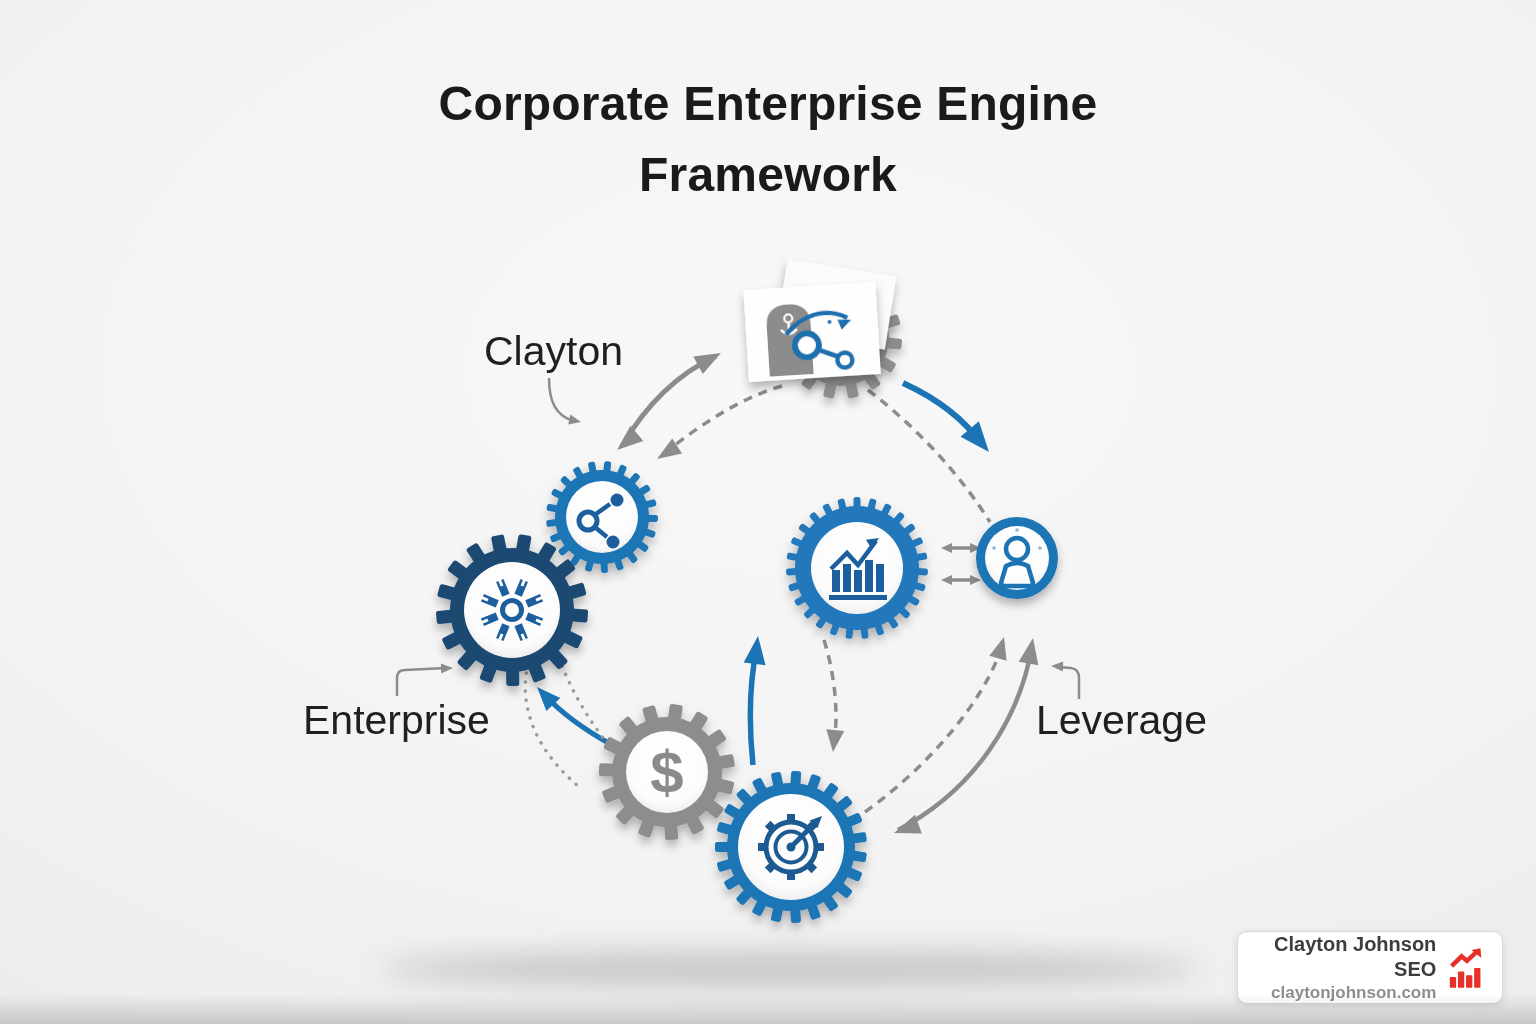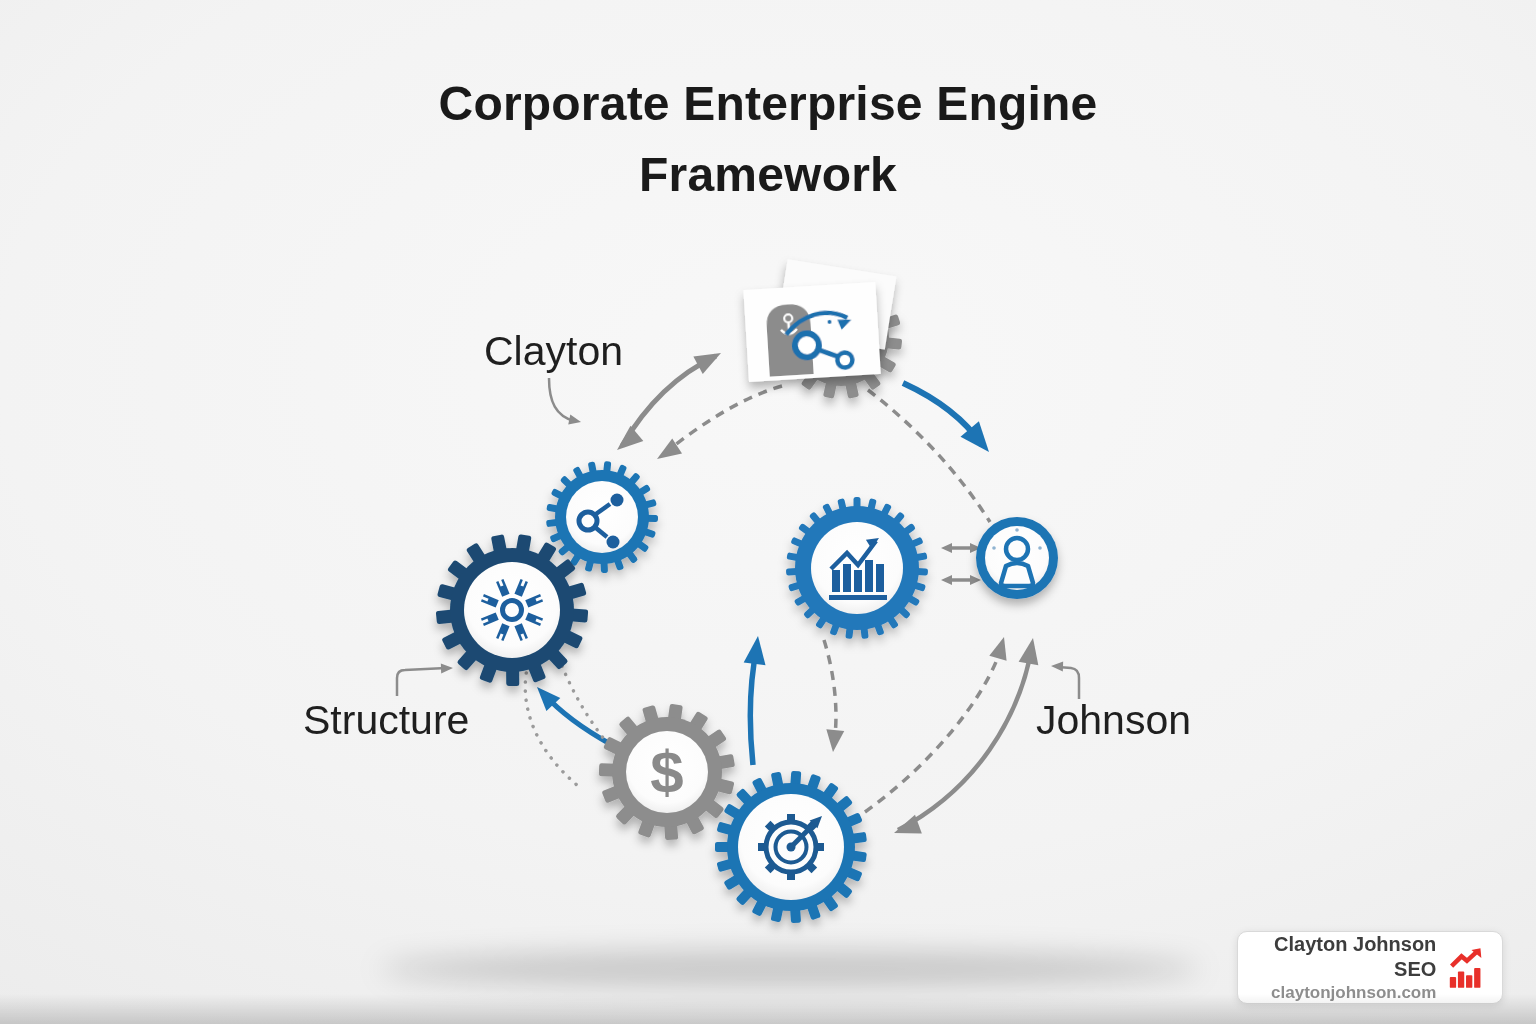--- a/index.html
+++ b/index.html
@@ -309,22 +309,22 @@
       <g>
         <path d="M1001,583 L1006,566 Q1017,560 1028,566 L1033,583 Q1033,586 1029,586 L1005,586 Q1001,586 1001,583 Z" fill="#fdfdfd" stroke="#1d74b4" stroke-width="4.5" stroke-linejoin="round"></path>
         <circle cx="1017" cy="549" r="11" fill="#fdfdfd" stroke="#1d74b4" stroke-width="4.5"></circle>
         <circle cx="994" cy="548" r="1.8" fill="#8fb3d1"></circle>
         <circle cx="1040" cy="548" r="1.8" fill="#8fb3d1"></circle>
         <circle cx="1017" cy="530" r="1.8" fill="#8fb3d1"></circle>
       </g>
     </svg>
 
   <div class="callout clarity">Clayton</div>
-  <div class="callout structure">Structure</div>
-  <div class="callout leverage">Johnson</div>
+  <div class="callout structure">Enterprise</div>
+  <div class="callout leverage">Leverage</div>
 
   <div class="watermark">
     <div class="wm-text">
       <div class="wm-name">Clayton Johnson SEO</div>
       <div class="wm-url">claytonjohnson.com</div>
     </div>
     <svg width="42" height="42" viewBox="0 0 44 44">
       <g id="wm-icon">
           <rect x="2" y="32" width="7" height="12" rx="1" fill="#e8302a"></rect>
           <rect x="11" y="26" width="7" height="18" rx="1" fill="#e8302a"></rect>

